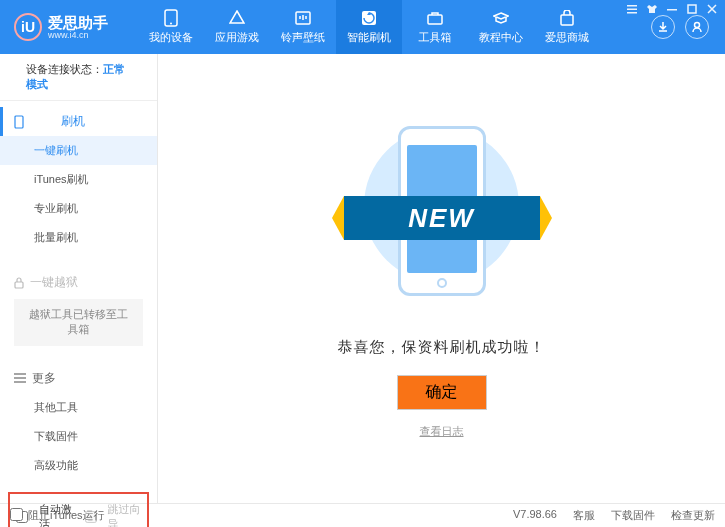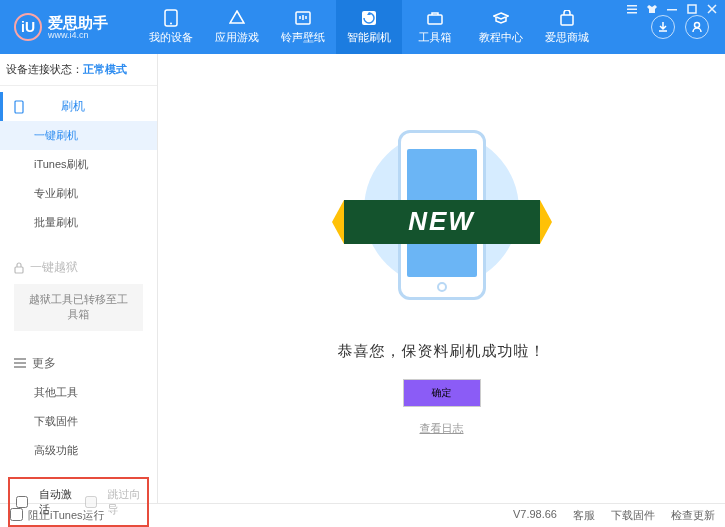--- a/index.html
+++ b/index.html
@@ -14,21 +14,21 @@
 .nav-item { width: 66px; display: flex; flex-direction: column; align-items: center; justify-content: center; cursor: pointer; font-size: 11px; gap: 3px; }
 .nav-item.active { background: #1c7ce0; }
 .nav-icon { width: 20px; height: 18px; display: flex; align-items: center; justify-content: center; }
 .header-right { display: flex; align-items: center; gap: 10px; padding-right: 8px; }
 .win-controls { position: absolute; top: 2px; right: 6px; display: flex; gap: 6px; font-size: 10px; }
 .win-btn { width: 14px; height: 14px; display: flex; align-items: center; justify-content: center; cursor: pointer; opacity: 0.9; }
 .circle-btn { width: 24px; height: 24px; border: 1.5px solid rgba(255,255,255,0.7); border-radius: 50%; display: flex; align-items: center; justify-content: center; cursor: pointer; }
 
 .body-area { display: flex; height: 449px; }
 .sidebar { width: 158px; border-right: 1px solid #e8e8e8; display: flex; flex-direction: column; background: #fff; }
-.status-bar { padding: 8px 6px; font-size: 11px; border-bottom: 1px solid #eee; }
+.status-bar { padding: 8px 26px; font-size: 11px; border-bottom: 1px solid #eee; }
 .status-mode { color: #2d8cf0; font-weight: bold; }
 .side-section { padding: 6px 0; }
 .side-head { display: flex; align-items: center; padding: 6px 14px; color: #666; font-size: 12px; gap: 6px; }
 .side-head.active-head { color: #2d8cf0; border-left: 3px solid #2d8cf0; padding-left: 11px; gap: 37px; }
 .side-item { padding: 7px 14px 7px 34px; font-size: 11px; color: #555; cursor: pointer; }
 .side-item.active { background: #eaf3fe; color: #2d8cf0; }
 .side-item.gray { background: #f5f5f5; color: #888; text-align: center; padding: 8px 14px; margin: 2px 14px; line-height: 1.4; }
 .side-lock { color: #bbb; }
 .side-divider { height: 1px; background: #eee; margin: 2px 0; }
 
@@ -36,27 +36,27 @@
 .chk { display: flex; align-items: center; gap: 11px; cursor: pointer; }
 .chk input { width: 12px; height: 12px; }
 .chk.disabled { color: #bbb; }
 
 .main { flex: 1; display: flex; flex-direction: column; align-items: center; justify-content: center; padding: 20px; position: relative; }
 .phone-illustration { position: relative; width: 180px; height: 200px; margin-bottom: 20px; }
 .phone-circle { position: absolute; width: 155px; height: 155px; border-radius: 50%; background: #d6ecff; left: 12px; top: 10px; }
 .phone-body { position: absolute; width: 88px; height: 170px; background: #fff; border: 3px solid #b8d8f5; border-radius: 12px; left: 46px; top: 8px; }
 .phone-screen { position: absolute; inset: 16px 6px 20px 6px; background: #6bb5f5; border-radius: 2px; }
 .phone-home { position: absolute; bottom: 5px; left: 50%; transform: translateX(-50%); width: 10px; height: 10px; border: 2px solid #b8d8f5; border-radius: 50%; }
-.new-ribbon { position: absolute; left: -8px; top: 78px; width: 196px; height: 44px; background: #14532d; display: flex; align-items: center; justify-content: center; font-size: 26px; font-weight: 900; font-style: italic; color: #fff; letter-spacing: 2px; }
+.new-ribbon { position: absolute; left: -8px; top: 78px; width: 196px; height: 44px; background: #0369a1; display: flex; align-items: center; justify-content: center; font-size: 26px; font-weight: 900; font-style: italic; color: #fff; letter-spacing: 2px; }
 .new-ribbon:before, .new-ribbon:after { content:''; position:absolute; top:0; border-top:22px solid transparent; border-bottom:22px solid transparent; }
 .new-ribbon:before { left:-12px; border-right:12px solid #ffc107; }
 .new-ribbon:after { right:-12px; border-left:12px solid #ffc107; }
 
 .success-text { font-size: 15px; color: #333; margin-bottom: 18px; letter-spacing: 1px; }
-.ok-button { padding: 6px 28px; border: 1px solid #ccc; background: #8b5cf6; font-size: 10px; cursor: pointer; }
+.ok-button { padding: 6px 28px; border: 1px solid #ccc; background: #f97316; font-size: 16px; cursor: pointer; }
 .log-link { margin-top: 14px; font-size: 11px; color: #999; cursor: pointer; text-decoration: underline; }
 
 .footer { height: 24px; border-top: 1px solid #e8e8e8; display: flex; align-items: center; padding: 0 10px; font-size: 11px; color: #666; }
 .footer-left { display: flex; align-items: flex-start; gap: 5px; }
 .footer-right { margin-left: auto; display: flex; gap: 16px; }
 .footer-link { cursor: pointer; }
 
 svg { display: block; }
 </style>
 </head>

